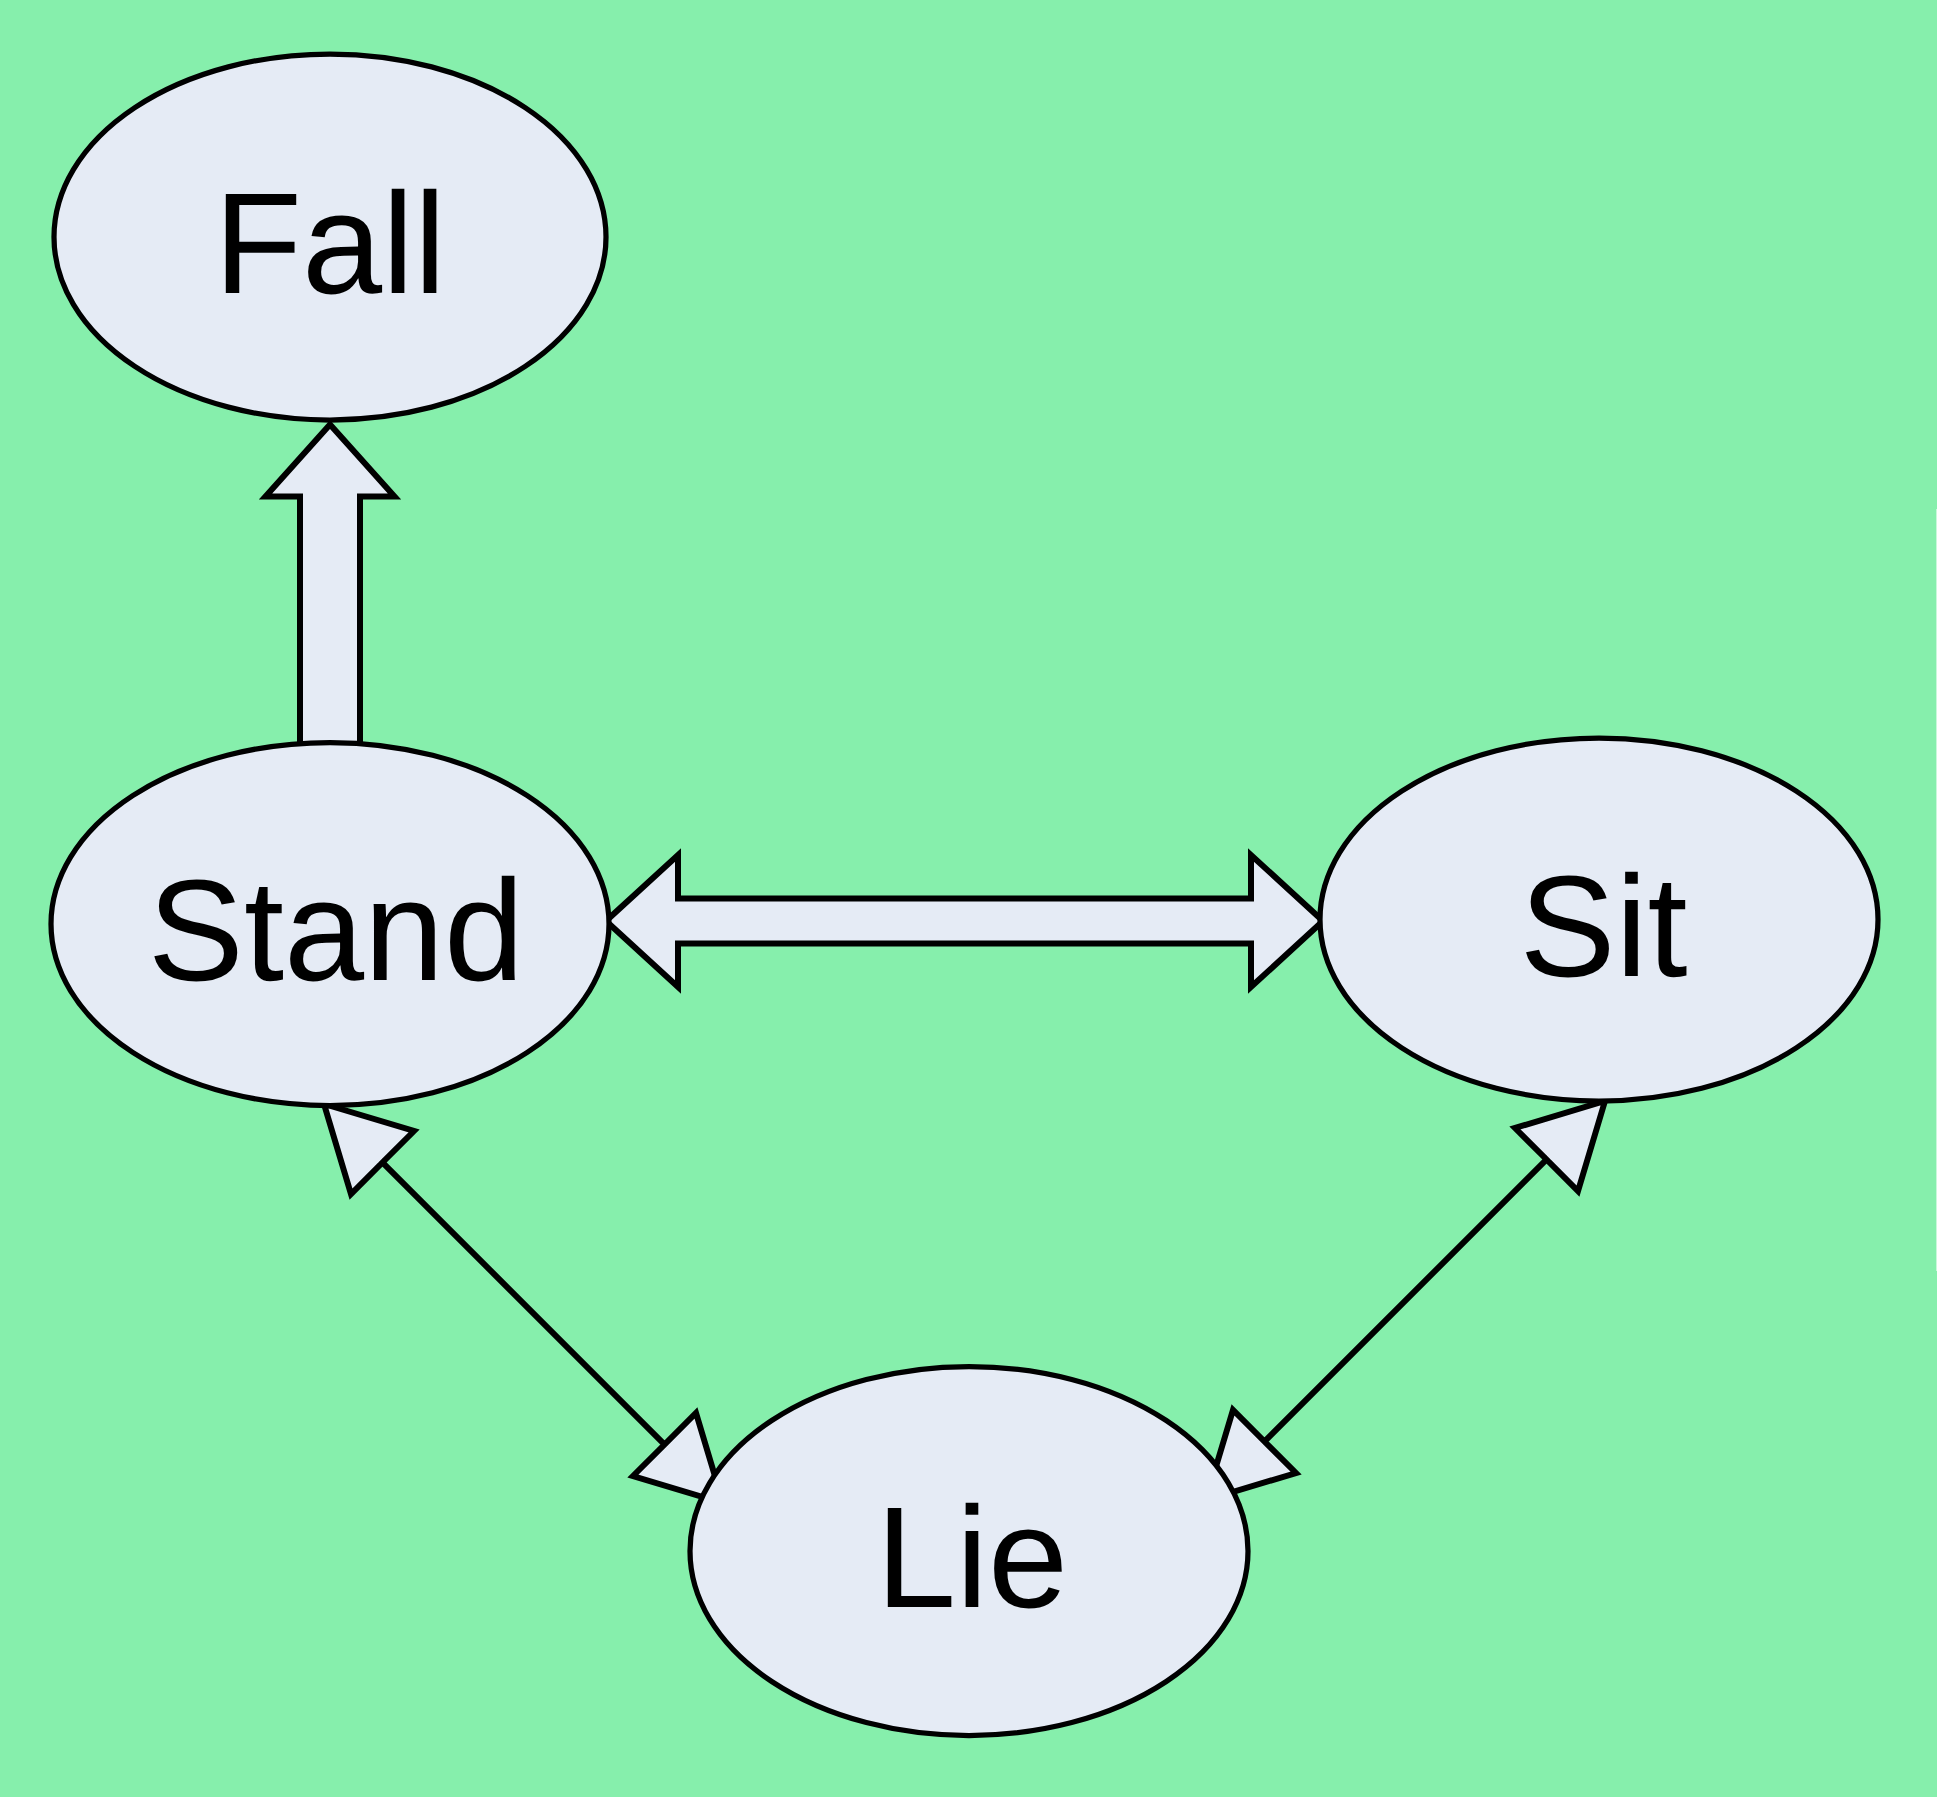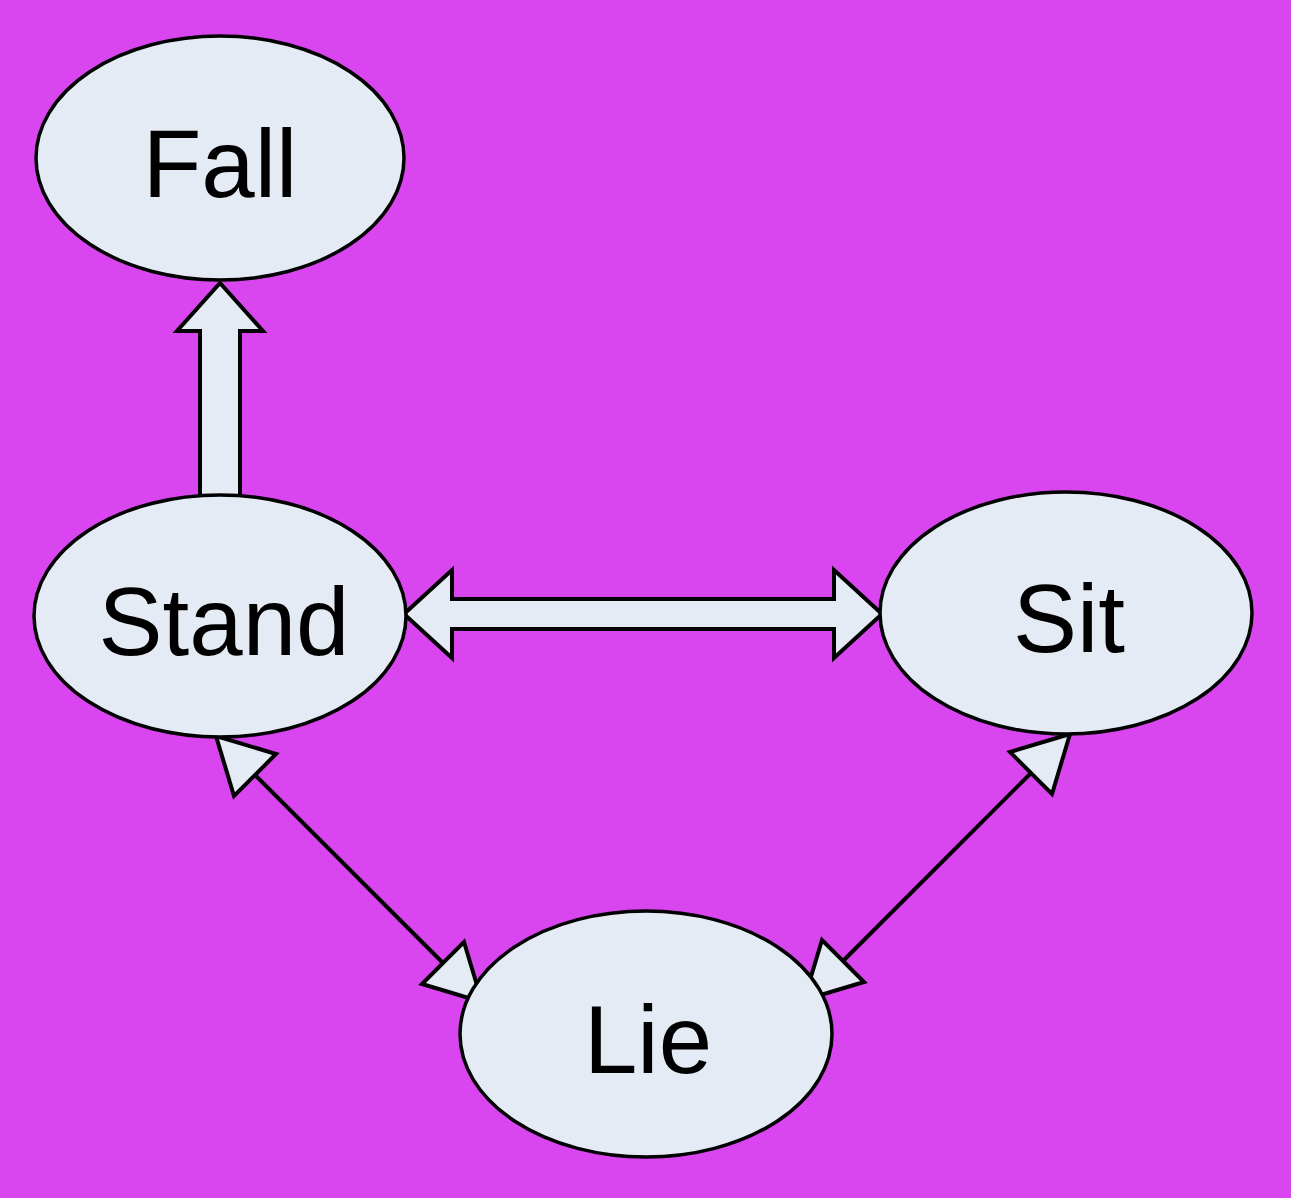--- a/index.html
+++ b/index.html
@@ -8,21 +8,21 @@
     padding: 0;
     background: #ffffff;
   }
   body {
     font-family: "Liberation Sans", sans-serif;
   }
   #diagram-root {
     position: relative;
     width: 1291px;
     height: 1198px;
-    background: #d946ef;
+    background: #86efac;
     overflow: hidden;
   }
   #diagram-svg {
     display: block;
     width: 1291px;
     height: 1198px;
   }
   .node-shape {
     fill: #e5ebf5;
     stroke: #000000;

